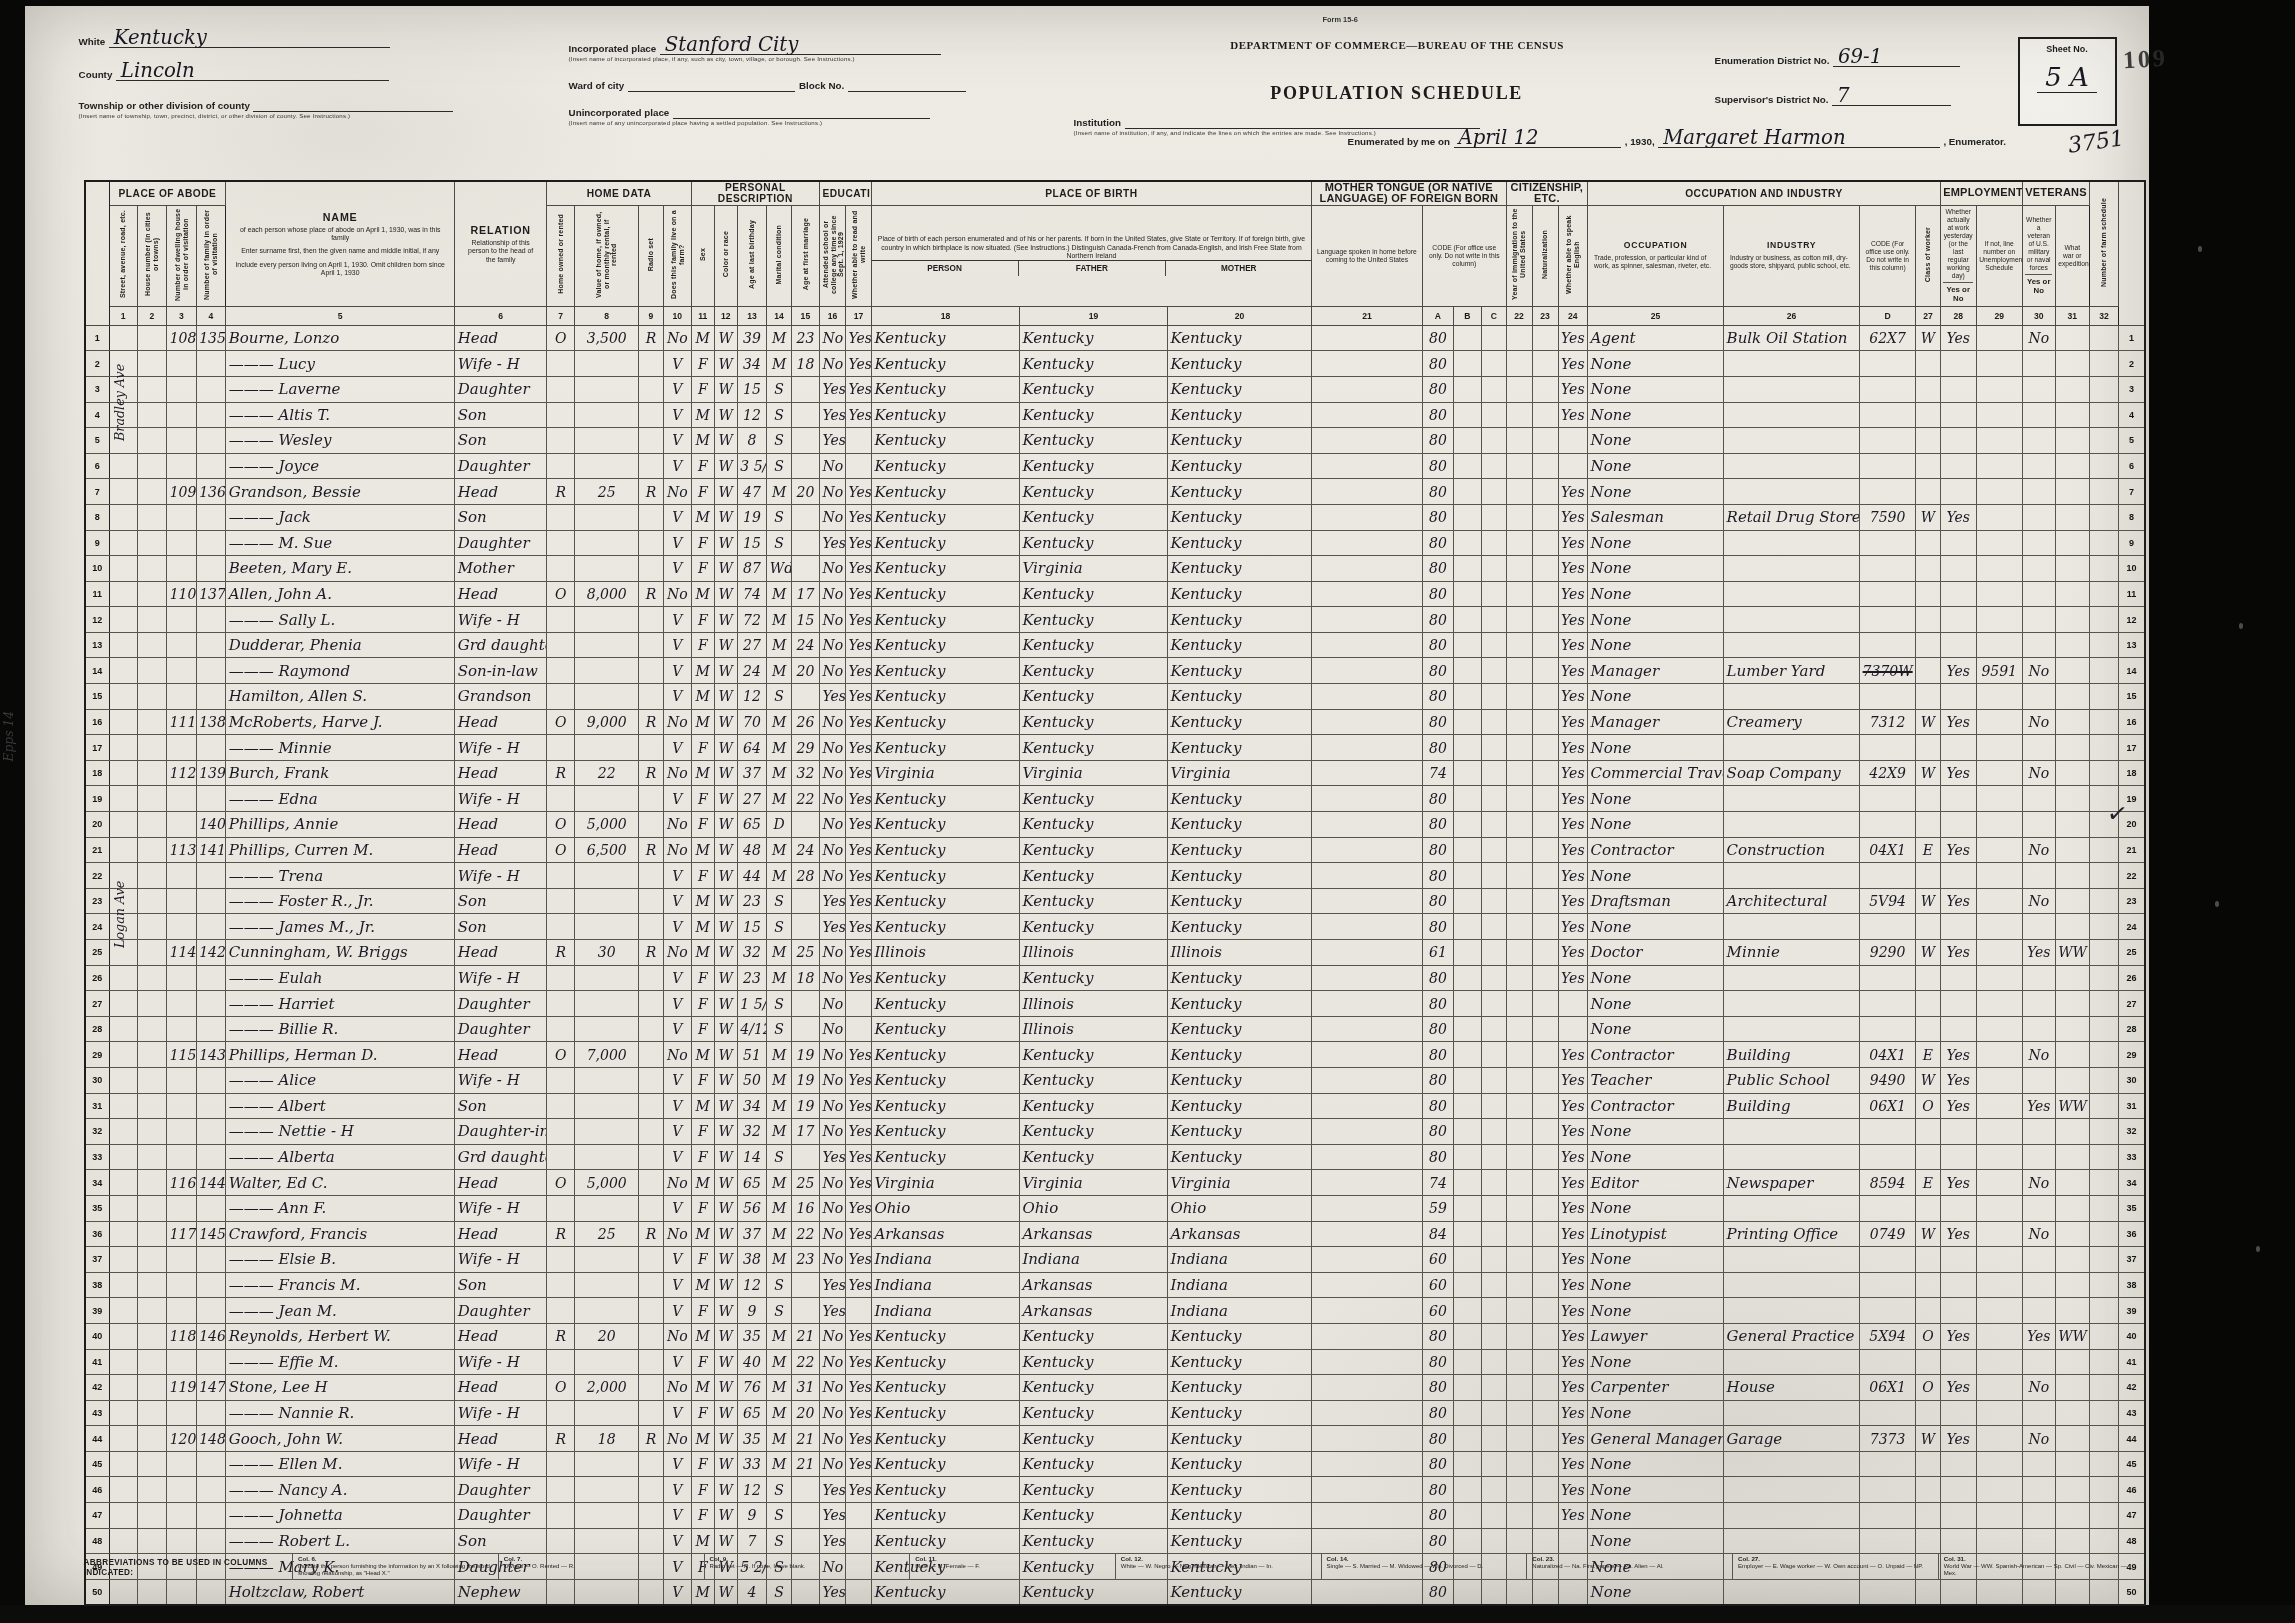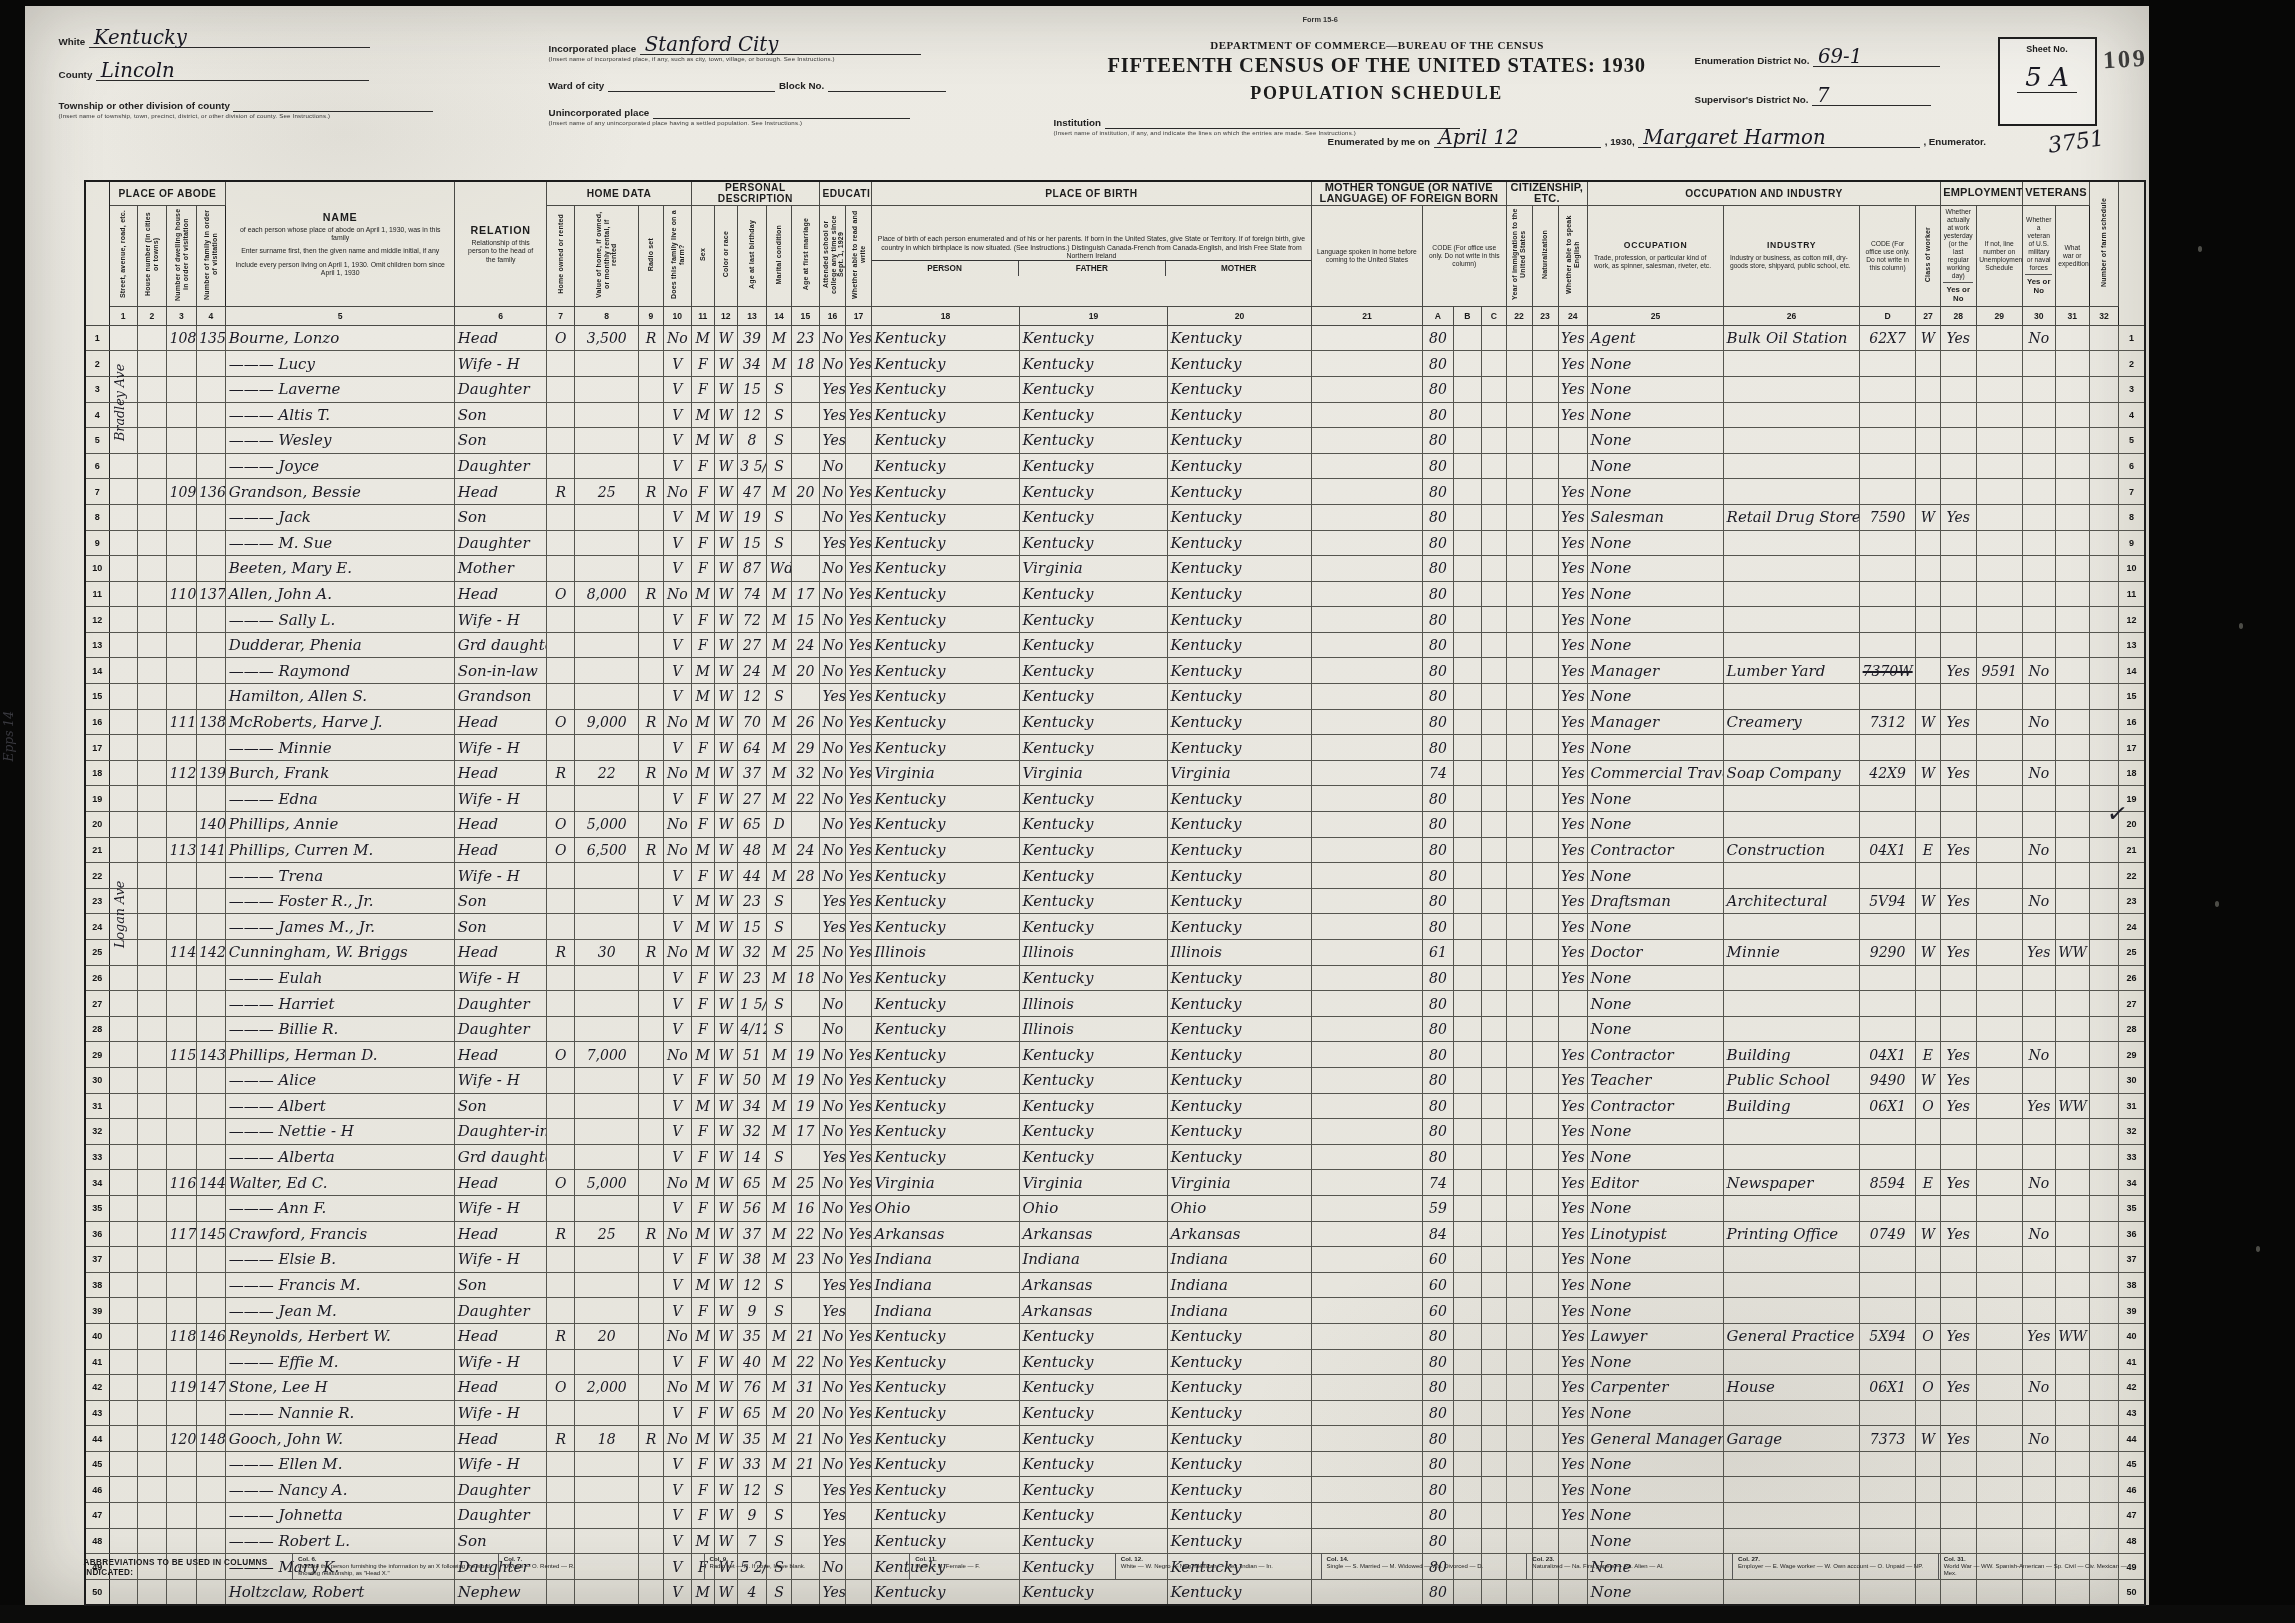--- a/index.html
+++ b/index.html
@@ -20,21 +20,21 @@
   .doc{
     position:absolute;left:24.6px;top:5.7px;width:2124px;height:1599px;
     background:
       radial-gradient(ellipse 492px 246px at 15% 8%, rgba(120,115,100,.10), transparent 60%),
       radial-gradient(ellipse 738px 410px at 80% 90%, rgba(110,105,95,.12), transparent 65%),
       linear-gradient(180deg,#edebe4 0%,#e9e7e0 40%,#e6e4dc 100%);
     box-shadow:inset 0 0 74px rgba(55,50,40,.28);
   }
   .hw{font-family:"DejaVu Serif","Liberation Serif",serif;font-style:italic;color:#181822;}
   
-  .doc-header{position:relative;height:216px;}
+  .doc-header{position:relative;height:216px;margin-left:20px;}
   .fld{position:absolute;white-space:nowrap;}
   .fld .lab{font-size:9.8px;font-weight:bold;color:#222;}
   .fld .wr{display:inline-block;border-bottom:1.3px solid #2a2a2a;vertical-align:bottom;padding:0 6.6px 0 4.9px;text-align:left;}
   .fld .hwv{font-size:19.7px;line-height:16.4px;}
   .fld .note{font-size:6.1px;color:#333;margin-top:0.8px;white-space:normal;letter-spacing:0.2px;}
   .form-no{position:absolute;left:1278px;top:9.8px;font-size:7.4px;font-weight:bold;color:#333;}
   .dept{position:absolute;left:1074px;top:33px;width:557px;text-align:center;font-size:11px;font-weight:bold;letter-spacing:0.5px;font-family:"Liberation Serif",serif;}
   .census-title{position:absolute;left:1024px;top:48px;width:656px;text-align:center;font-size:20.5px;font-weight:bold;letter-spacing:0.8px;font-family:"Liberation Serif",serif;}
   .sched-title{position:absolute;left:1024px;top:77px;width:656px;text-align:center;font-size:18px;font-weight:bold;letter-spacing:1.6px;font-family:"Liberation Serif",serif;}
   .sheet-box{position:absolute;left:1973px;top:31px;width:95px;height:85px;border:2px solid #1e1e1e;text-align:center;background:rgba(255,255,255,.25);}
@@ -97,21 +97,20 @@
 <div class="punch" style="left:59px;top:457px"></div>
 <div class="punch" style="left:57px;top:687px"></div>
 <div class="punch" style="left:59px;top:1144px"></div>
 <div class="punch" style="left:57px;top:1374px"></div>
 
 <div class="doc">
 
   <div class="doc-header">
     <div class="form-no">Form 15-6</div>
     <div class="dept">DEPARTMENT OF COMMERCE—BUREAU OF THE CENSUS</div>
-    <div class="census-title">FIFTEENTH CENSUS OF THE UNITED STATES: 1930</div>
     <div class="sched-title">POPULATION SCHEDULE</div>
 
     <div class="fld" style="left:34px;top:24.6px">
       <span class="lab">White</span>
       <span class="wr" style="width:270px"><span class="hw hwv">Kentucky</span></span>
     </div>
     <div class="fld" style="left:34px;top:57px">
       <span class="lab">County</span>
       <span class="wr" style="width:262px"><span class="hw hwv">Lincoln</span></span>
     </div>

